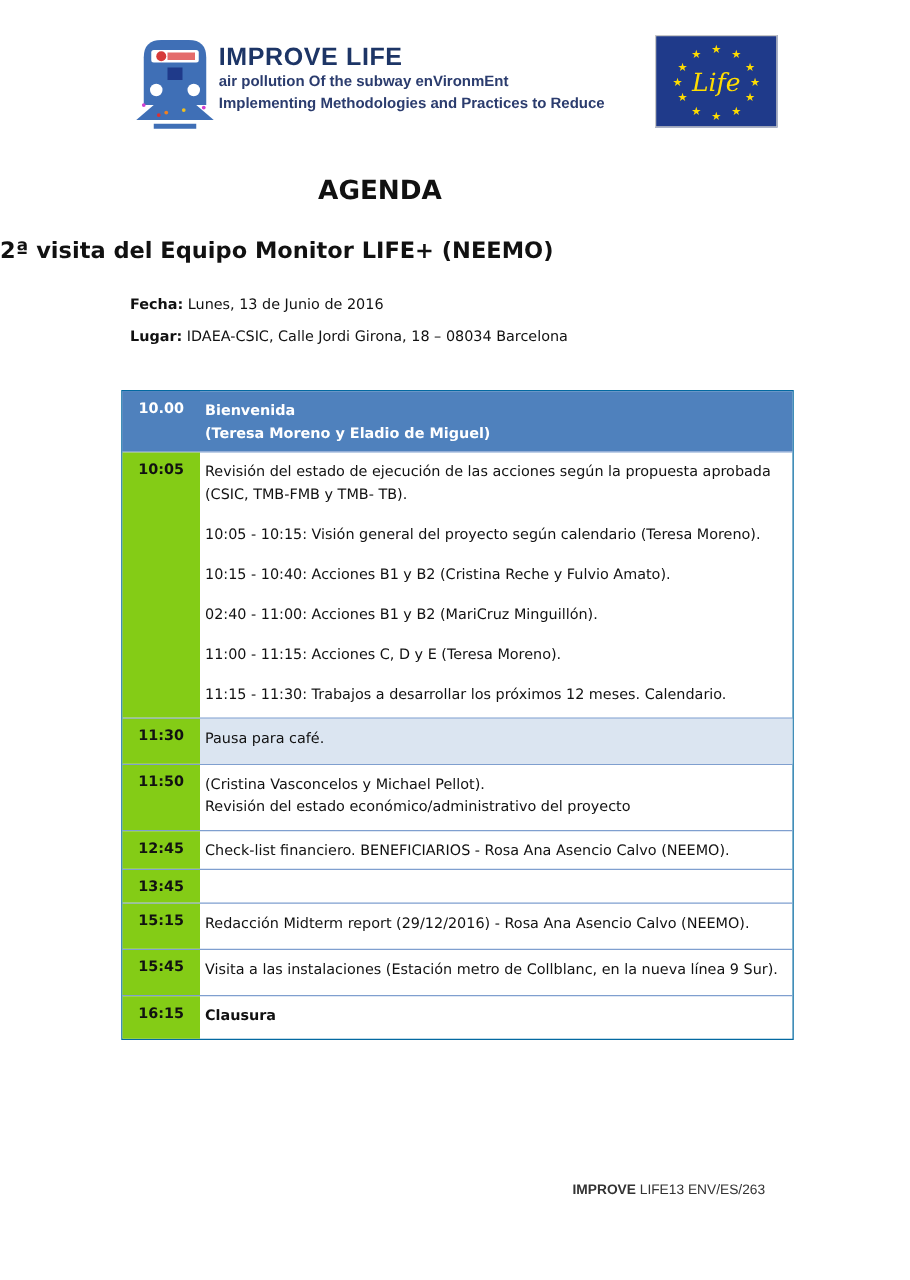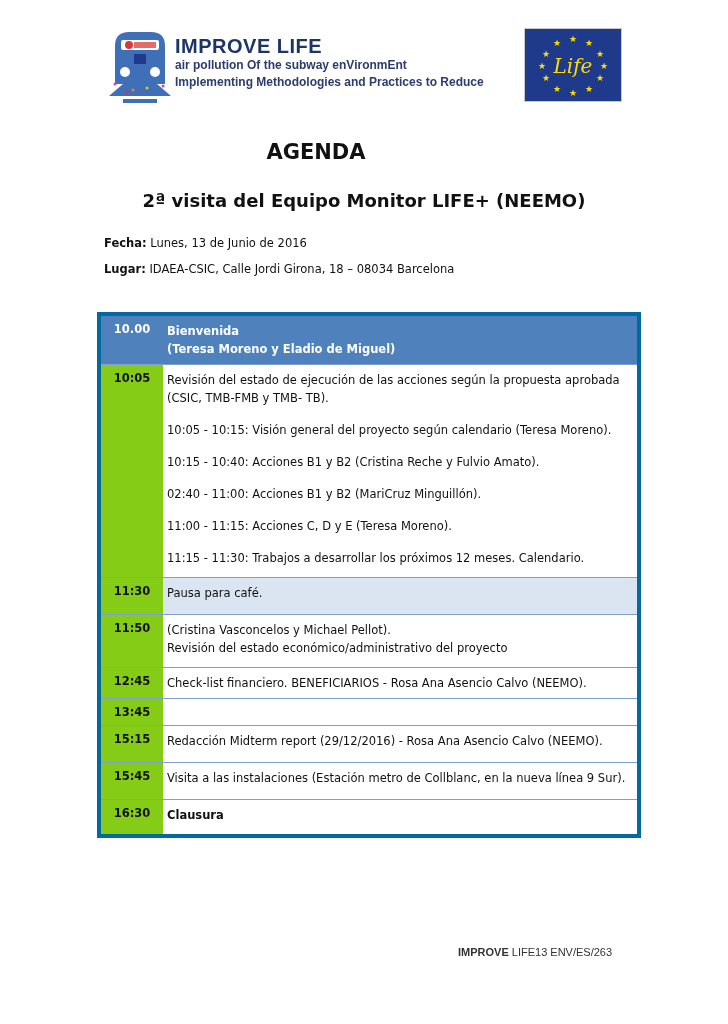--- a/index.html
+++ b/index.html
@@ -9,32 +9,32 @@
   
   .header { position: absolute; left: 0; top: 0; width: 728px; height: 110px; }
   .logo-left { position: absolute; left: 103px; top: 26px; width: 74px; height: 80px; }
   .logo-right { position: absolute; left: 524px; top: 28px; width: 96px; height: 72px; background: #1f3a8a; border: 1px solid #c8c8c8; }
   .title-block { position: absolute; left: 175px; top: 34px; width: 345px; color: #1d3566; }
   .main-title { font-size: 20px; font-weight: bold; letter-spacing: 0.5px; line-height: 24px; }
   .subtitle { font-size: 12px; font-weight: bold; line-height: 15px; margin-top: 2px; color: #2b3c6e; }
 
   
   .agenda { position: absolute; left: 0; width: 608px; top: 140px; text-align: center;
-            font-family: "DejaVu Sans", sans-serif; font-weight: bold; font-size: 21px; padding-left: 12px; }
-  .visit-title { position: absolute; left: 0; width: 728px; top: 190px; text-align: center;
+            font-family: "DejaVu Sans", sans-serif; font-weight: bold; font-size: 21px; }
+  .visit-title { position: absolute; left: 0; width: 728px; top: 190px; 
             font-family: "DejaVu Sans", sans-serif; font-weight: bold; font-size: 18px; }
 
   .meta { position: absolute; left: 104px; font-family: "DejaVu Sans", sans-serif; font-size: 11.5px; }
   .meta b { font-weight: bold; }
   .meta-date { top: 236px; }
   .meta-place { top: 262px; }
 
   
   .agenda-table { position: absolute; left: 97px; top: 312px; width: 536px;
-                  border: 4px solid #0369a1; font-family: "DejaVu Sans", sans-serif; font-size: 11.5px; }
+                  border: 1px solid #0369a1; font-family: "DejaVu Sans", sans-serif; font-size: 11.5px; }
   .row { display: flex; border-top: 1px solid #7f9fcf; }
   .row:first-child { border-top: none; }
   .cell-time { width: 62px; padding: 6px 0 6px 0; text-align: center; font-weight: bold; background: #84cc16; flex-shrink: 0; }
   .cell-desc { flex: 1; padding: 6px 6px 6px 4px; line-height: 18px; }
   .row.shaded .cell-desc { background: #dbe5f1; }
   .row.header-row { background: #4f81bd; color: #ffffff; }
   .row.header-row .cell-time { background: #4f81bd; color: #fff; }
   .row.header-row .cell-desc { display: flex; justify-content: space-between; font-weight: bold; flex-direction: column; }
   .subitem { margin-top: 14px; }
   .justify { text-align: justify; }
@@ -148,20 +148,20 @@
     <div class="cell-time">15:15</div>
     <div class="cell-desc" style="padding-bottom:12px">Redacción Midterm report (29/12/2016) - Rosa Ana Asencio Calvo (NEEMO).</div>
   </div>
 
   <div class="row">
     <div class="cell-time">15:45</div>
     <div class="cell-desc justify" style="padding-bottom:12px">Visita a las instalaciones (Estación metro de Collblanc, en la nueva línea 9 Sur).</div>
   </div>
 
   <div class="row">
-    <div class="cell-time">16:30</div>
+    <div class="cell-time">16:15</div>
     <div class="cell-desc bold" style="padding-bottom:10px">Clausura</div>
   </div>
 </div>
 
 <div class="footer">
   <b>IMPROVE</b><span> LIFE13 ENV/ES/263</span>
 </div>
 
 </body></html>

